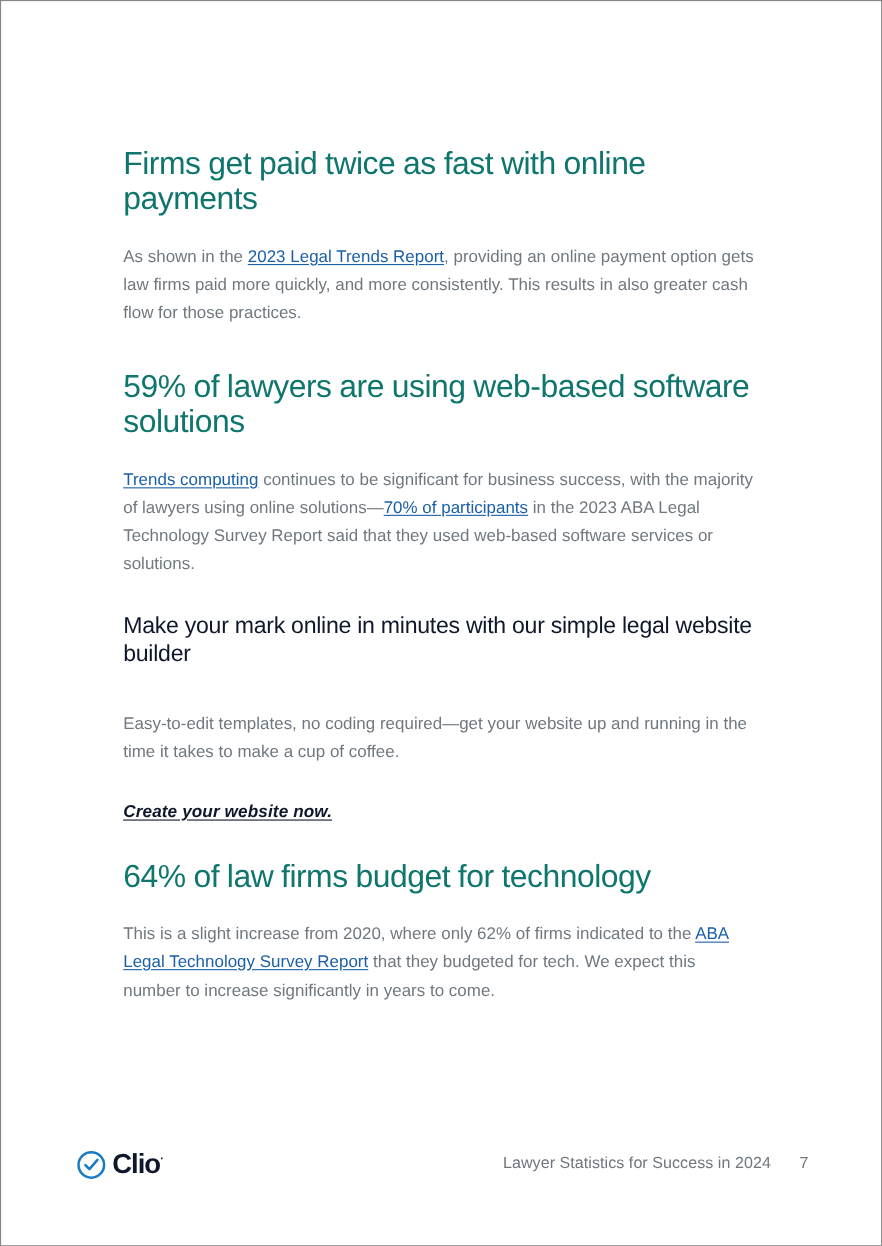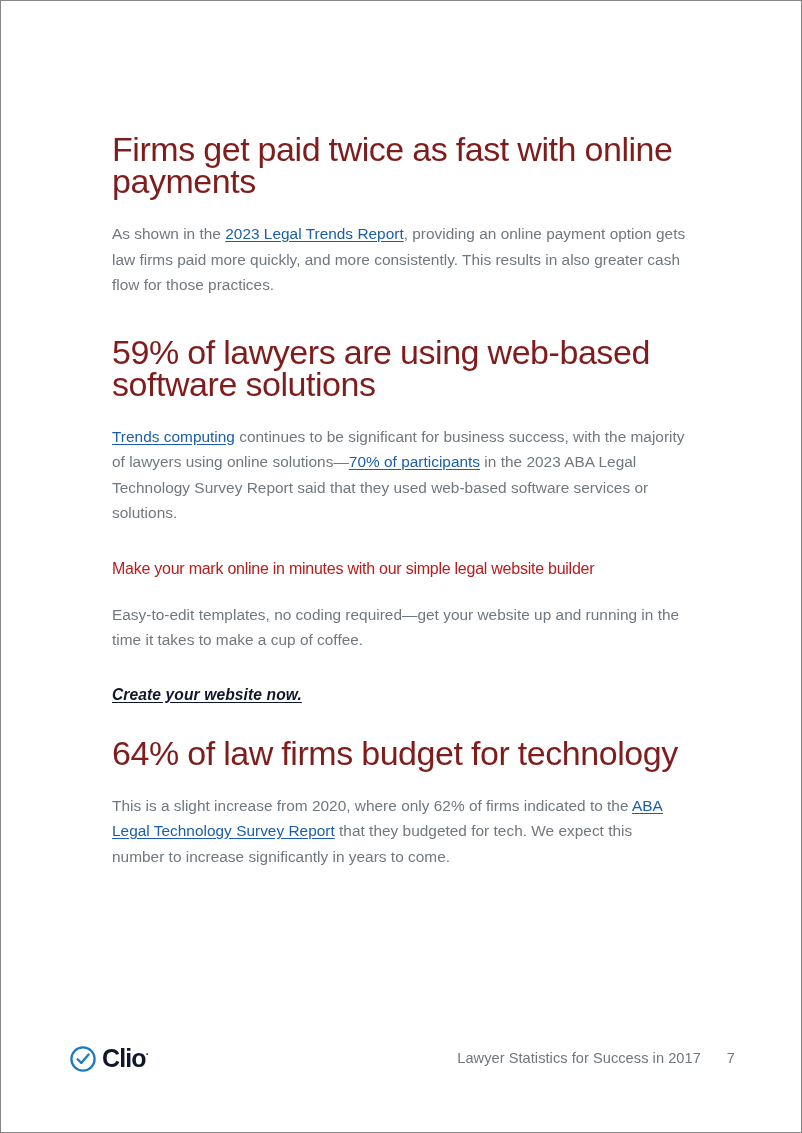--- a/index.html
+++ b/index.html
@@ -27,41 +27,41 @@
 
   .page-inner {
     position: absolute;
     left: 111px;
     top: 132px;
     width: 575px;
   }
 
   h1.section-title {
     font-family: "Liberation Sans", sans-serif;
-    font-size: 34px;
+    font-size: 29px;
     line-height: 32px;
     font-weight: 400;
-    color: #7f1d1d;
+    color: #0f766e;
     letter-spacing: -0.45px;
     margin: 0 0 24px 0;
     word-spacing: -0.5px;
   }
 
   h1.section-title.tight-top {
     margin-top: 0;
   }
 
   h2.sub-title {
     font-family: "Liberation Sans", sans-serif;
-    font-size: 16px;
+    font-size: 21px;
     line-height: 26px;
     font-weight: 400;
-    color: #b91c1c;
+    color: #0f172a;
     letter-spacing: -0.25px;
-    margin: 0 0 20px 0;
+    margin: 0 0 38px 0;
   }
 
   p.body-text {
     font-family: Liberation Sans, sans-serif;
     font-size: 15.4px;
     line-height: 25.5px;
     font-weight: 400;
     color: #70787f;
     margin: 0;
     letter-spacing: 0.02px;
@@ -186,19 +186,19 @@
 
     <div class="logo-wrap">
       <svg class="logo-mark" width="28" height="28" viewBox="0 0 28 28">
         <circle cx="14" cy="14" r="11.6" fill="none" stroke="#1a7bc4" stroke-width="2.3"></circle>
         <path d="M8.6 14.2 L12.3 17.9 L19.6 9.4" fill="none" stroke="#1a7bc4" stroke-width="2.3" stroke-linecap="round" stroke-linejoin="round"></path>
       </svg>
       <span class="logo-word"><span>Clio</span><span class="tm">·</span></span>
     </div>
 
     <div class="footer-meta">
-      <span>Lawyer Statistics for Success in 2017</span>
+      <span>Lawyer Statistics for Success in 2024</span>
       <span class="footer-page-num">7</span>
     </div>
 
   </div>
 
 </div>
 
 </body></html>

